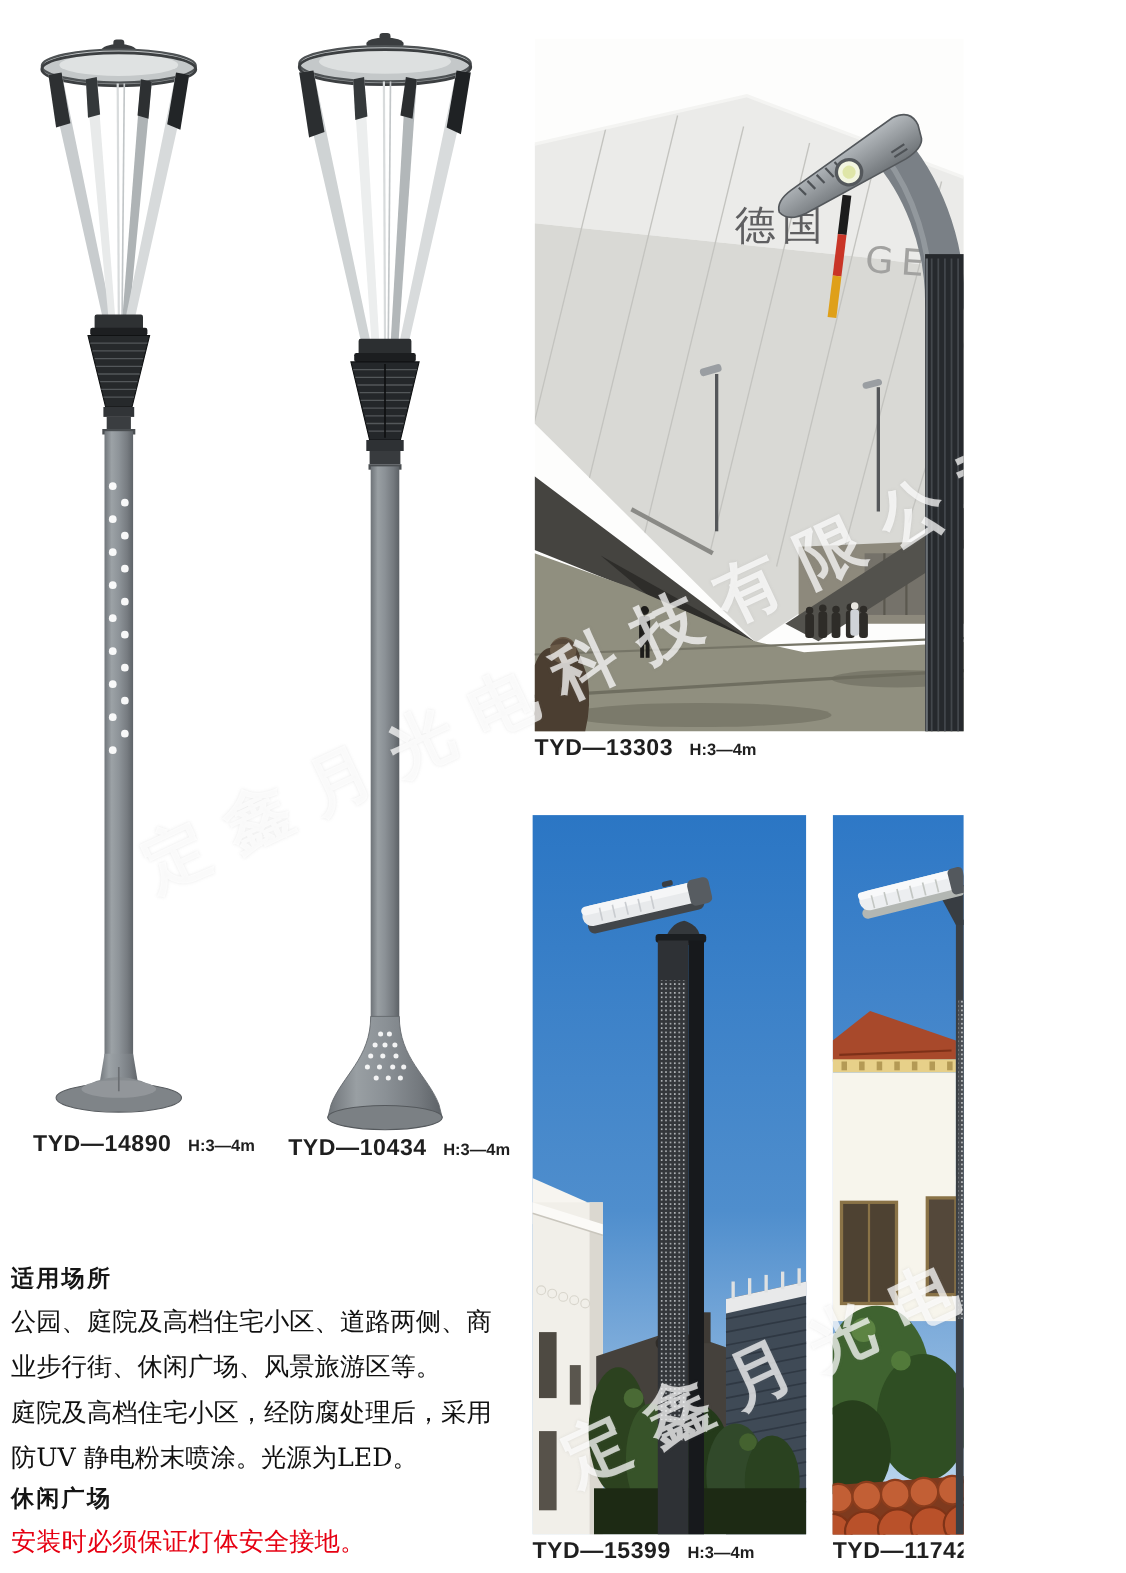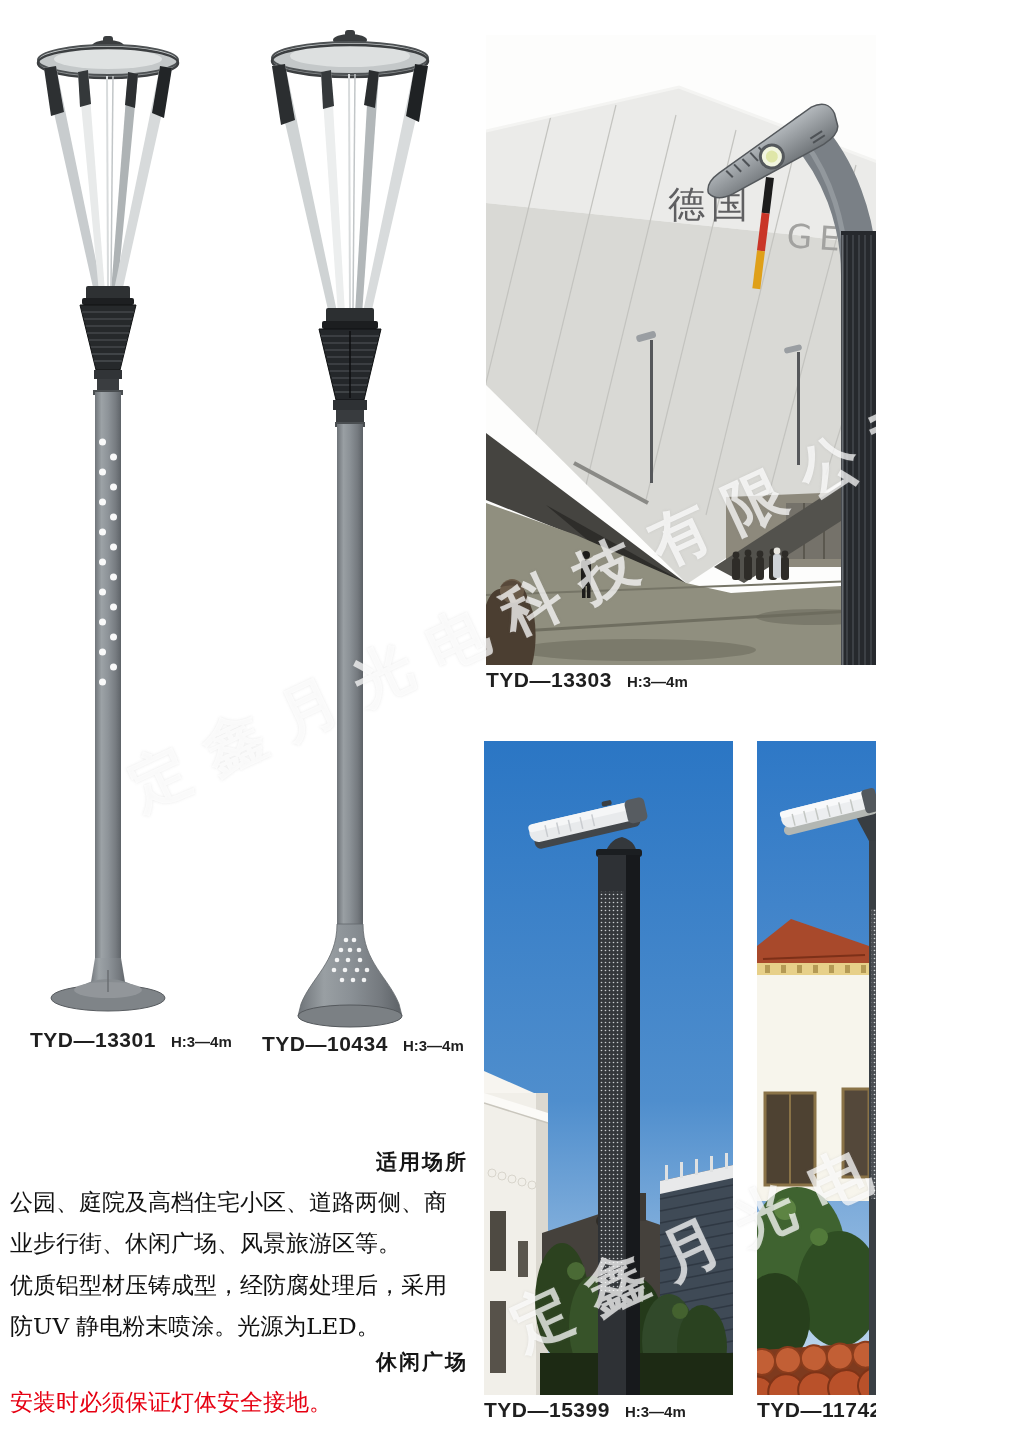--- a/index.html
+++ b/index.html
@@ -7,21 +7,21 @@
         font-family:"Liberation Sans",sans-serif;}
   .photo{position:absolute;z-index:1;}
   .photo svg{display:block;}
   .lamp-ill{position:absolute;z-index:1;}
   .caption{position:absolute;z-index:2;white-space:nowrap;color:#1f1f1f;}
   .caption .code{font-size:21px;font-weight:700;letter-spacing:.5px;}
   .caption .hm{font-size:15px;font-weight:700;margin-left:15px;}
   .sections{position:absolute;left:10px;top:1148px;width:458px;z-index:2;
             font-family:"DejaVu Serif","Liberation Serif",serif;color:#111;}
   .sections h3{margin:24px 0 6px 0;font-size:21px;font-weight:600;letter-spacing:2px;color:#151515;}
-  .sections h3:first-child{margin-top:0;text-align:right;}
+  .sections h3:first-child{margin-top:0;}
   .sections p{margin:0;font-size:23px;line-height:1.8;}
   .warning{color:#e60012;}
   .wm{position:absolute;z-index:9;pointer-events:none;white-space:nowrap;
       font-weight:700;font-size:60px;letter-spacing:22px;
       color:rgba(255,255,255,0.72);transform-origin:0 0;transform:rotate(-25deg);
       text-shadow:0 0 3px rgba(140,140,140,0.18);}
   svg text{font-family:"DejaVu Sans","Liberation Sans",sans-serif;}
 </style>
 </head>
 <body>
@@ -553,42 +553,42 @@
               <line x1="0" y1="-8" x2="0" y2="4"></line>
             <line x1="12" y1="-8" x2="12" y2="4"></line>
               <line x1="24" y1="-8" x2="24" y2="4"></line>
           </g>
         </g>
       </g>
     </svg>
   </div>
 
   <div class="caption" style="left:30px;top:1028px">
-    <span class="code">TYD—13301</span><span class="hm">H:3—4m</span>
+    <span class="code">TYD—14890</span><span class="hm">H:3—4m</span>
   </div>
   <div class="caption" style="left:262px;top:1032px">
     <span class="code">TYD—10434</span><span class="hm">H:3—4m</span>
   </div>
   <div class="caption" style="left:486px;top:668px">
     <span class="code">TYD—13303</span><span class="hm">H:3—4m</span>
   </div>
   <div class="caption" style="left:484px;top:1398px">
     <span class="code">TYD—15399</span><span class="hm">H:3—4m</span>
   </div>
   <div class="caption" style="left:757px;top:1398px">
     <span class="code">TYD—11742</span><span class="hm">H:3—4m</span>
   </div>
 
   <div class="sections">
     <div>
       <h3>适用场所</h3>
       <p>公园、庭院及高档住宅小区、道路两侧、商业步行街、休闲广场、风景旅游区等。</p>
     </div>
     <div>
-      <p>优质铝型材压铸成型，经防腐处理后，采用防UV 静电粉末喷涂。光源为LED。</p>
+      <p>庭院及高档住宅小区，经防腐处理后，采用防UV 静电粉末喷涂。光源为LED。</p>
     </div>
     <div>
       <h3>休闲广场</h3>
       <p class="warning">安装时必须保证灯体安全接地。</p>
     </div>
   </div>
 
   <div class="wm" style="left:116px;top:755px">定鑫月光电科技有限公司</div>
   <div class="wm" style="left:498px;top:1295px">定鑫月光电科技有限公司</div>
 

